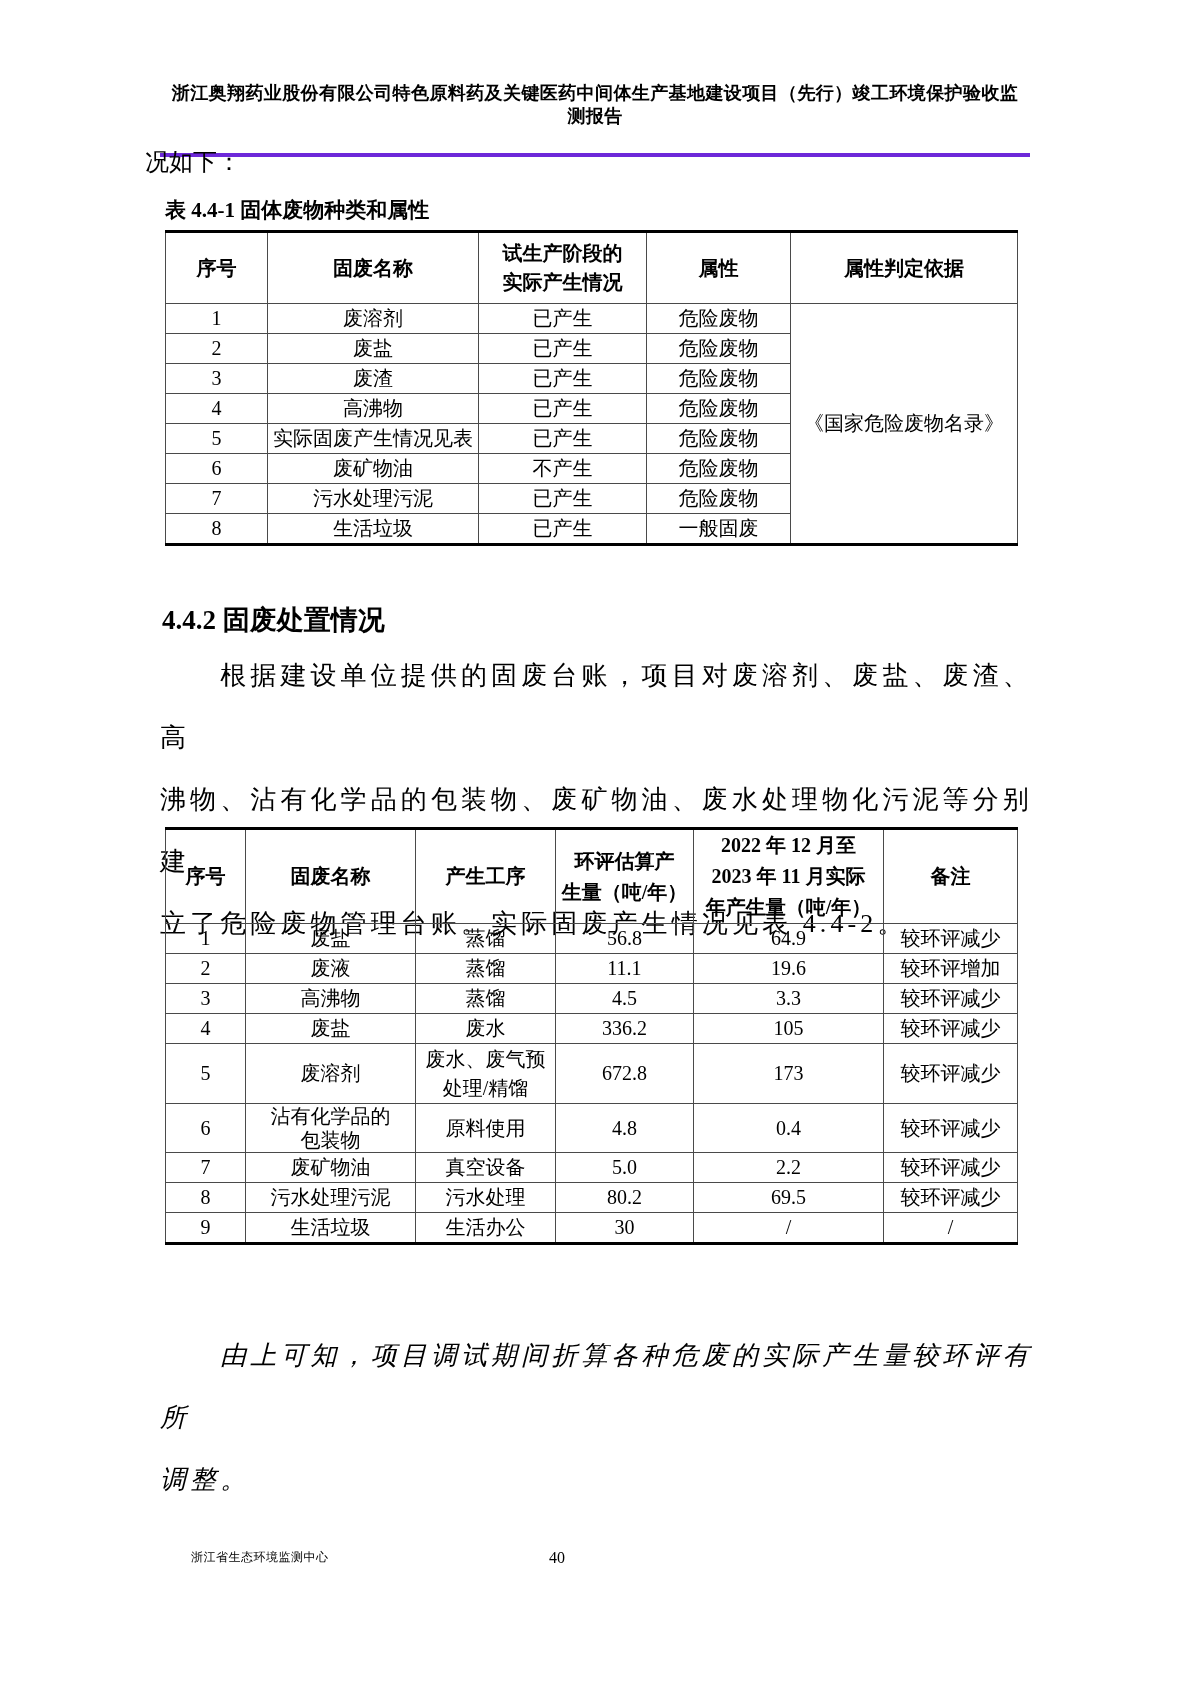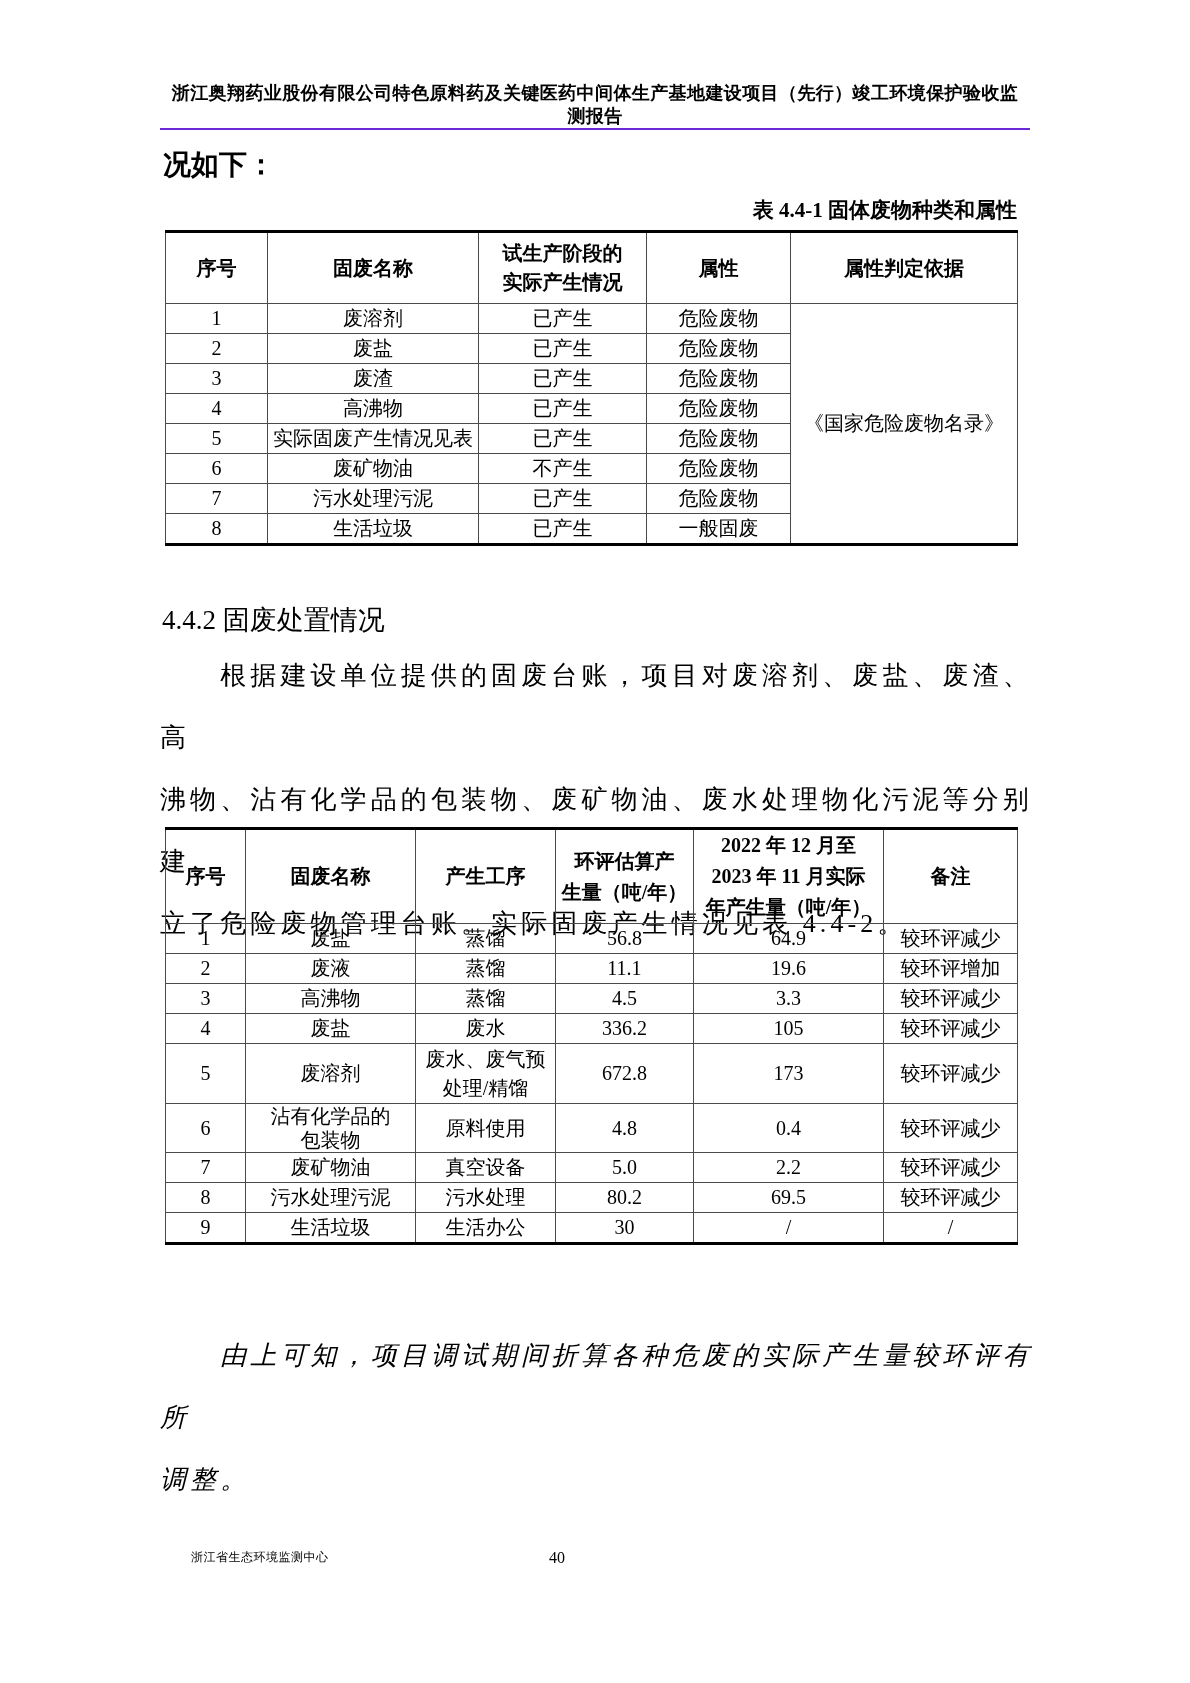--- a/index.html
+++ b/index.html
@@ -14,33 +14,32 @@
   }
   .doc-header {
     position: absolute;
     left: 160px; top: 82px; width: 870px;
     text-align: center;
     font-weight: bold;
     font-size: 18px;
     line-height: 23px;
     letter-spacing: 0.4px;
     white-space: pre-line;
-    padding-bottom: 0;
-    border-bottom: 2px solid #6d28d9;
+    padding-bottom: 25px;
+    border-bottom: 4px solid #6d28d9;
   }
   .intro {
     position: absolute;
-    left: 163px; top: 146px;
-    font-size: 28px;
-    font-weight: bold;
+    left: 145px; top: 146px;
+    font-size: 24px;
   }
   .tbl-title {
     position: absolute;
     left: 165px; width: 852px;
-    text-align: right;
+    text-align: left;
     font-weight: bold;
     font-size: 21px;
   }
   .t1-title { top: 196px; }
   .t2-title { top: 793px; }
   .tbl {
     position: absolute;
     left: 165px; width: 852px;
     border-collapse: collapse;
     table-layout: fixed;
@@ -65,21 +64,21 @@
   .t2-pos thead tr { height: 93px; }
   .t2-pos thead th { line-height: 31px; }
   .t2-pos tbody tr { height: 29px; }
   .t2-pos tbody tr:nth-child(5) { height: 60px; }
   .t2-pos tbody tr:nth-child(6) { height: 48px; }
   .t2-pos tbody tr:nth-child(6) td { line-height: 24px; }
   .sec-heading {
     position: absolute;
     left: 162px; top: 602px;
     font-size: 27px;
-    font-weight: normal;
+    font-weight: bold;
   }
   .para {
     position: absolute;
     left: 160px; width: 884px;
     font-size: 26px;
     line-height: 62px;
     letter-spacing: 4.1px;
     white-space: pre-line;
   }
   .p1 { top: 645px; }

